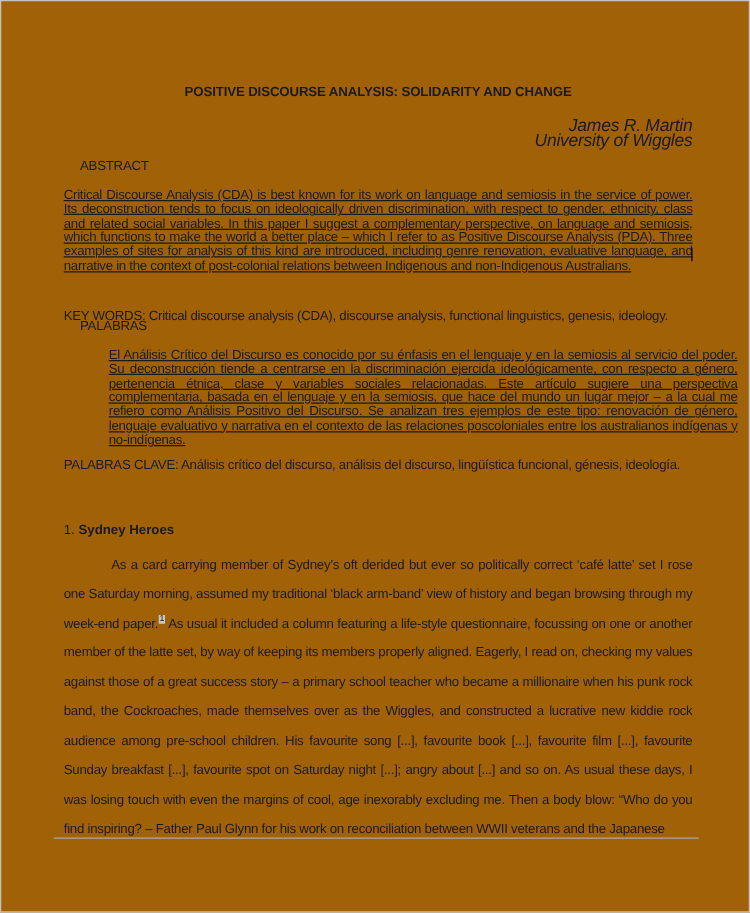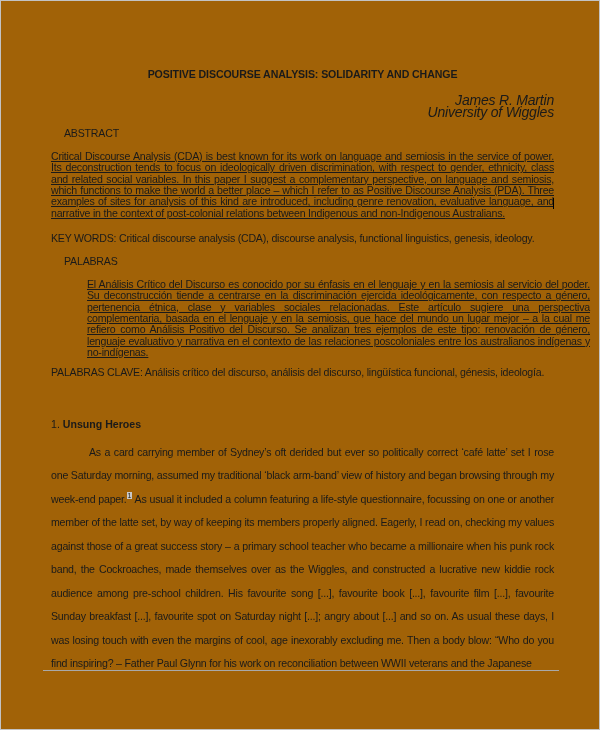--- a/index.html
+++ b/index.html
@@ -65,31 +65,31 @@
 
     <div class="title">POSITIVE DISCOURSE ANALYSIS: SOLIDARITY AND CHANGE</div>
 
     <div class="author name">James R.  Martin</div>
     <div class="author affil">University of Wiggles</div>
 
     <div class="heading" style="top:126px">ABSTRACT</div>
 
     <div class="para abstract"><span>Critical Discourse Analysis (CDA) is best known for its work on language and semiosis in the service of power. Its deconstruction tends to focus on ideologically driven discrimination, with respect to gender, ethnicity, class and related social variables. In this paper I suggest a complementary perspective, on language and semiosis, which functions to make the world a better place – which I refer to as Positive Discourse Analysis (PDA).  Three examples of sites for analysis of this kind are introduced, including genre renovation, evaluative language, and narrative in the context of post-colonial relations between Indigenous and non-Indigenous Australians.</span></div>
 
-    <div class="line-single" style="top:231px">KEY WORDS: Critical discourse analysis (CDA), discourse analysis, functional linguistics, genesis, ideology.</div>
+    <div class="line-single" style="top:246px">KEY WORDS: Critical discourse analysis (CDA), discourse analysis, functional linguistics, genesis, ideology.</div>
 
     <div class="heading" style="top:254px">PALABRAS</div>
 
     <div class="para resumen">El Análisis Crítico del Discurso es conocido por su énfasis en el lenguaje y en la semiosis al servicio del poder. Su deconstrucción tiende a centrarse en la discriminación ejercida ideológicamente, con respecto a género, pertenencia étnica, clase y variables sociales relacionadas. Este artículo sugiere una perspectiva complementaria, basada en el lenguaje y en la semiosis, que hace del mundo un lugar mejor – a la cual me refiero como Análisis Positivo del Discurso. Se analizan tres ejemplos de este tipo: renovación de género, lenguaje evaluativo y narrativa en el contexto de las relaciones poscoloniales entre los australianos indígenas y no-indígenas.</div>
 
     <div class="line-single" style="top:365px">PALABRAS CLAVE: Análisis crítico del discurso, análisis del discurso, lingüística funcional, génesis, ideología.</div>
 
     <div class="section-title">
       <span>1.</span>
-      <b>Unsung Heroes</b>
+      <b>Sydney Heroes</b>
     </div>
 
     <div class="body-text"><span>As a card carrying member of Sydney’s oft derided but ever so politically correct ‘café latte’ set I rose one Saturday morning, assumed my traditional ‘black arm-band’ view of history and began browsing through my week-end paper.</span><span class="footnote-ref">1</span><span> As usual it included a column featuring a life-style questionnaire, focussing on one or another member of the latte set, by way of keeping its members properly aligned. Eagerly, I read on, checking my values against those of a great success story – a primary school teacher who became a millionaire when his punk rock band, the Cockroaches, made themselves over as the Wiggles, and constructed a lucrative new kiddie rock audience among pre-school children. His favourite song [...], favourite book [...], favourite film [...], favourite Sunday breakfast [...], favourite spot on Saturday night [...]; angry about [...] and so on. As usual these days, I was losing touch with even the margins of cool, age inexorably excluding me. Then a body blow: “Who do you find inspiring? – Father Paul Glynn for his work on reconciliation between WWII veterans and the Japanese</span></div>
   </div>
 
   <div class="rule"></div>
 </div>
 
 <span class="caret" style="position:absolute; left:552px; top:198px;"></span>
 

